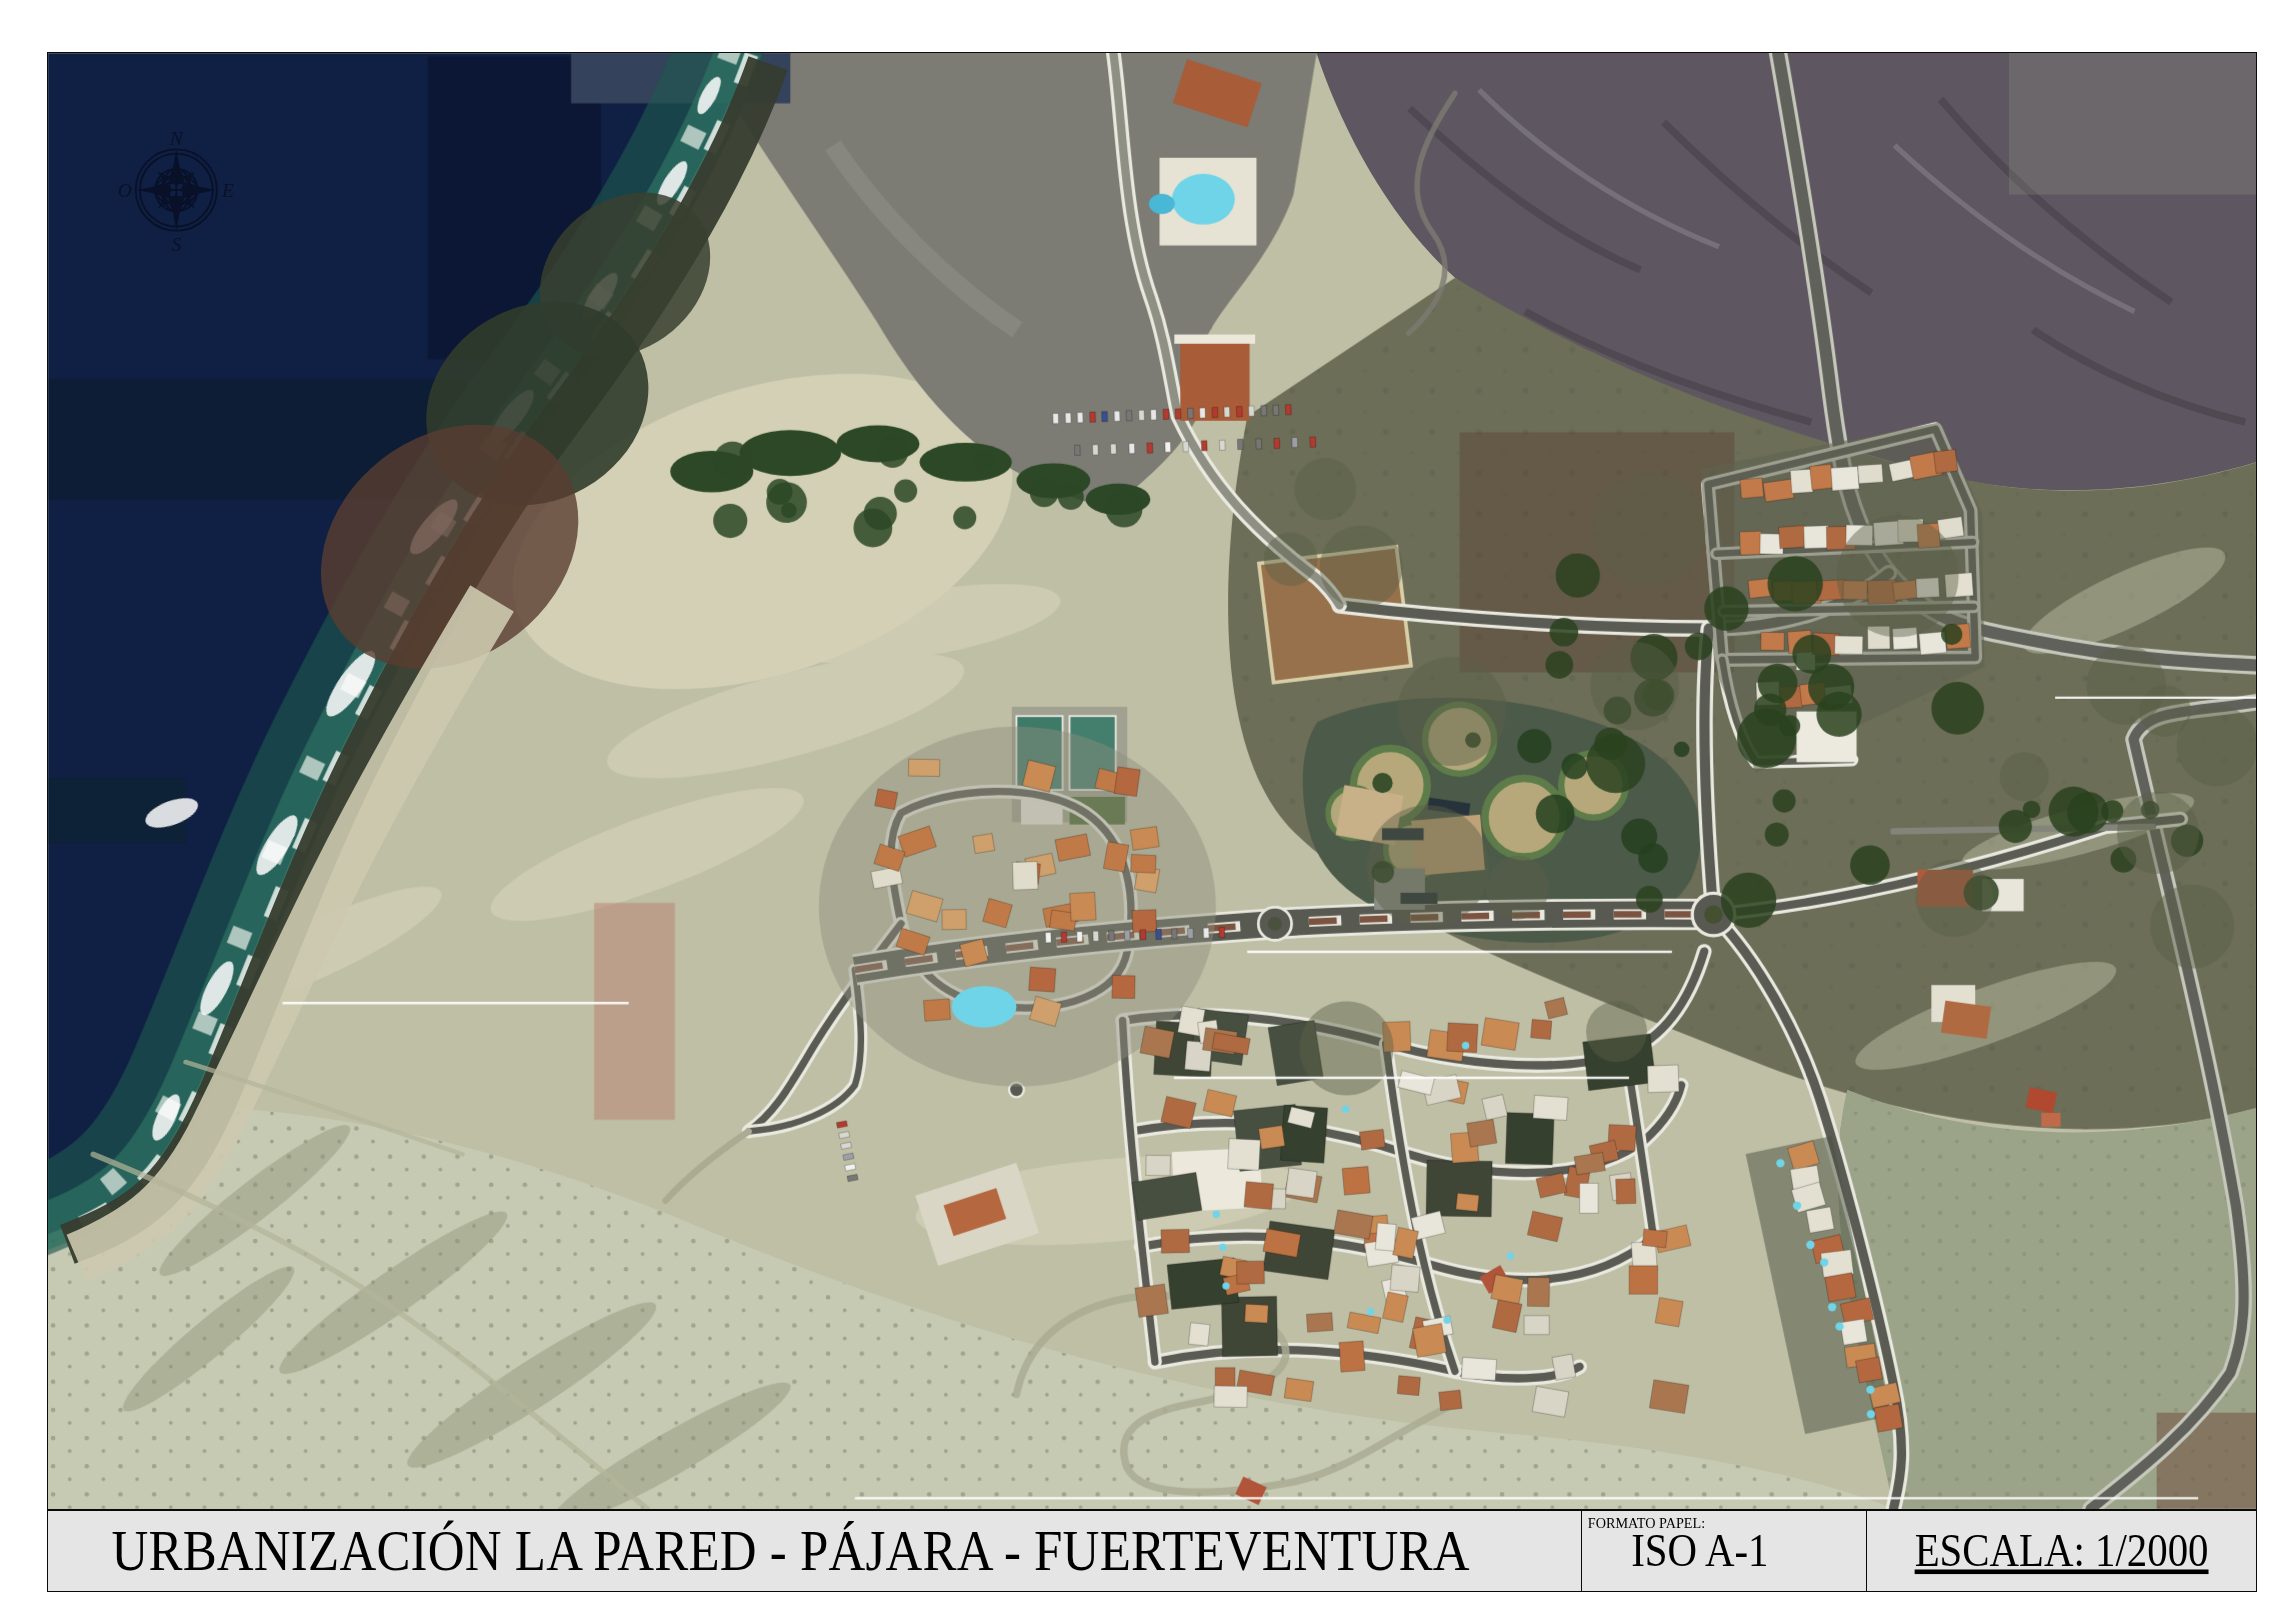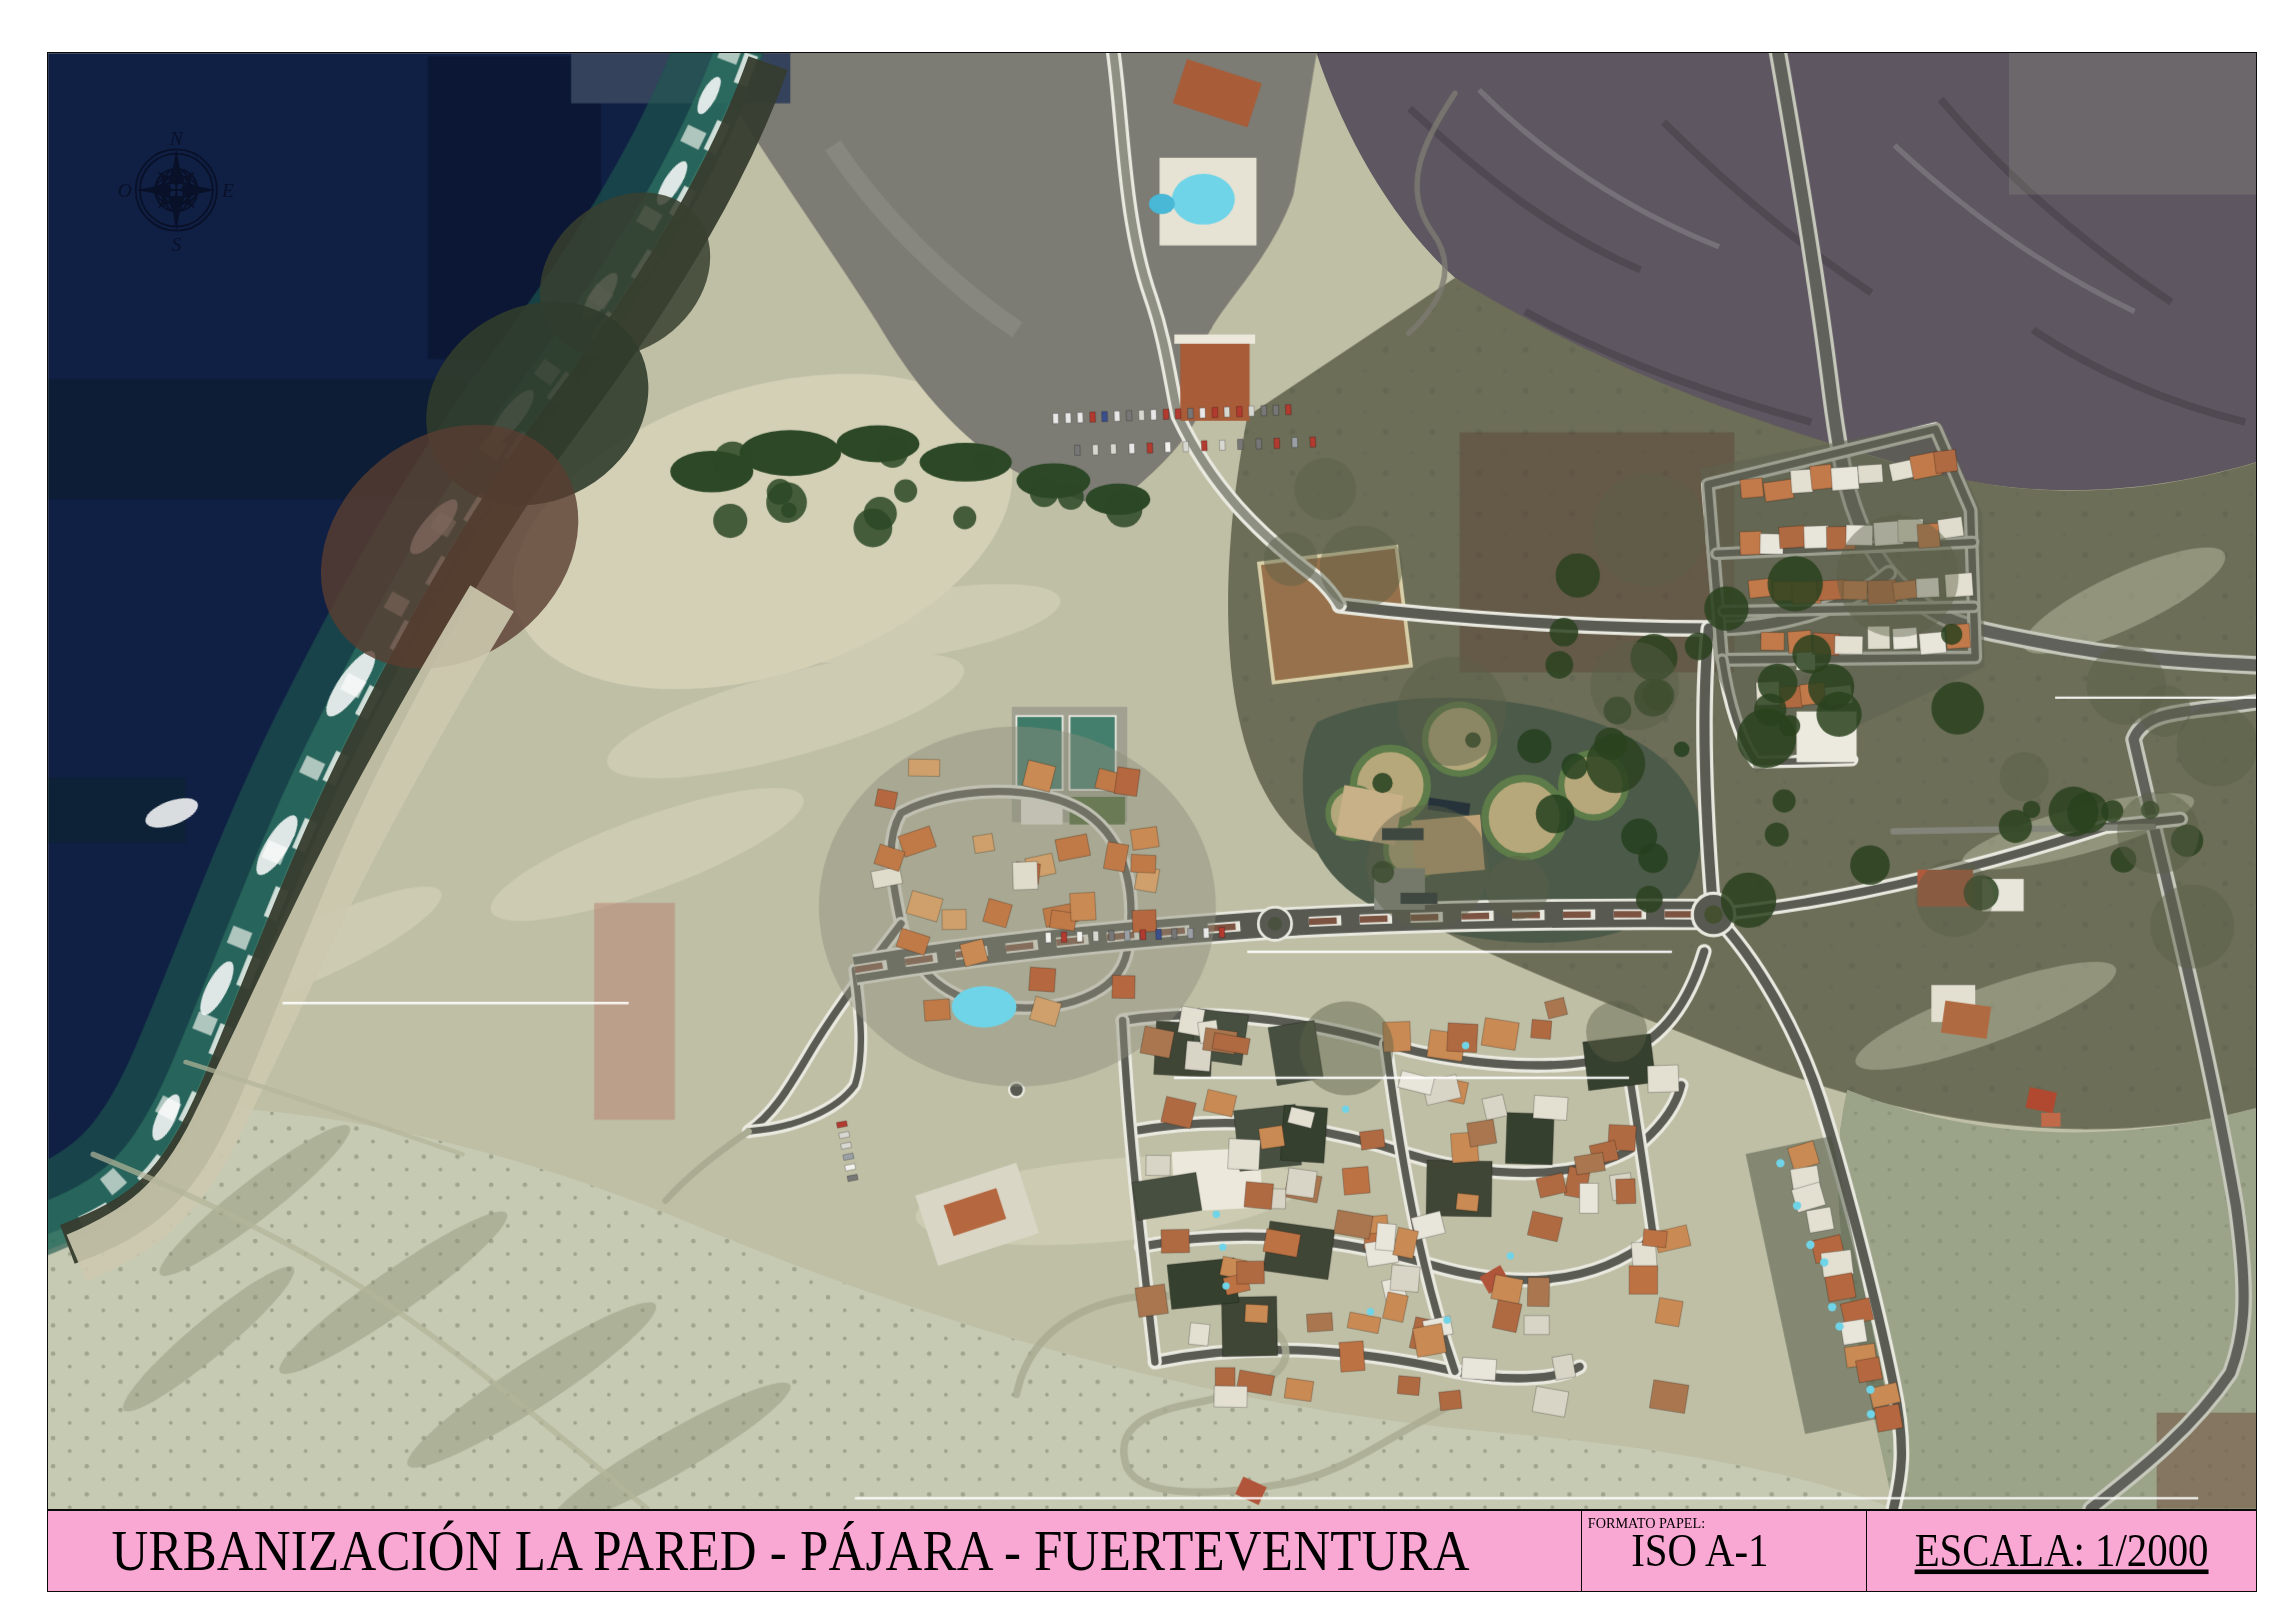--- a/index.html
+++ b/index.html
@@ -2,21 +2,21 @@
 <html style="font-size:7.4px"><head>
 <meta charset="utf-8">
 <style>
   html,body{margin:0;padding:0;background:#ffffff;}
   .sheet{position:relative;width:100vw;height:70.645vw;background:#ffffff;overflow:hidden;
          font-family:"Liberation Serif","DejaVu Serif",serif;}
   .map-frame{position:absolute;left:2.054%;top:3.221%;width:96.312%;height:89.91%;
              border:0.085vw solid #0a0a0a;background:#bfbfa6;box-sizing:border-box;}
   .map-frame svg{position:absolute;left:0;top:0;width:100%;height:100%;display:block;}
   .title-block{position:absolute;left:2.054%;top:93.131%;width:96.312%;height:5.045%;
-               border:0.085vw solid #0a0a0a;box-sizing:border-box;display:flex;background:#f9a8d4;gap:48px;}
+               border:0.085vw solid #0a0a0a;box-sizing:border-box;display:flex;background:#e5e5e5;gap:48px;}
   .tb-cell{position:relative;height:100%;box-sizing:border-box;display:flex;align-items:center;justify-content:center;}
   .tb-title{width:70.3%;}
   .tb-format{width:11.2%;border-left:0.085vw solid #0a0a0a;flex-direction:column;}
   .tb-scale{width:18.5%;border-left:0.085vw solid #0a0a0a;text-decoration:underline;}
   .big-text{font-size:2.22vw;color:#000;white-space:nowrap;letter-spacing:0.01vw;transform:scaleY(1.12);}
   .mid-text{font-size:1.78vw;color:#000;white-space:nowrap;transform:scaleY(1.15);}
   .small-label{position:absolute;top:0.12vw;left:0.25vw;font-size:0.62vw;color:#000;transform-origin:left top;transform:scaleY(1.1);}
 </style>
 </head>
 <body>

